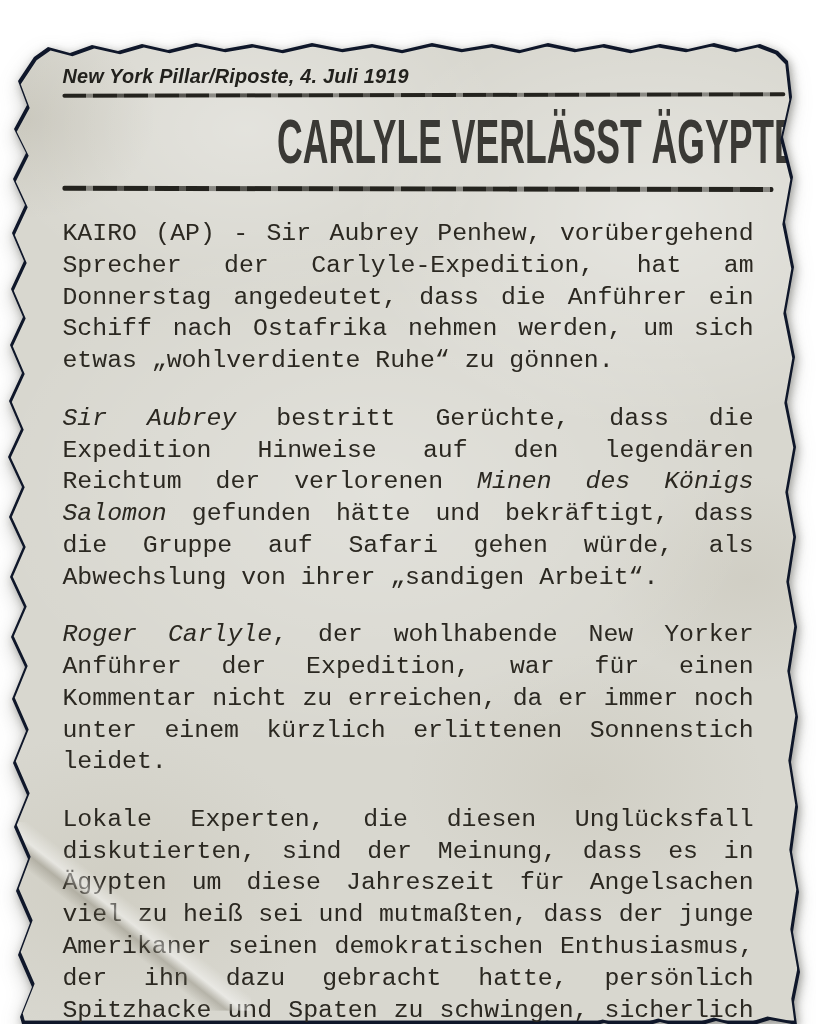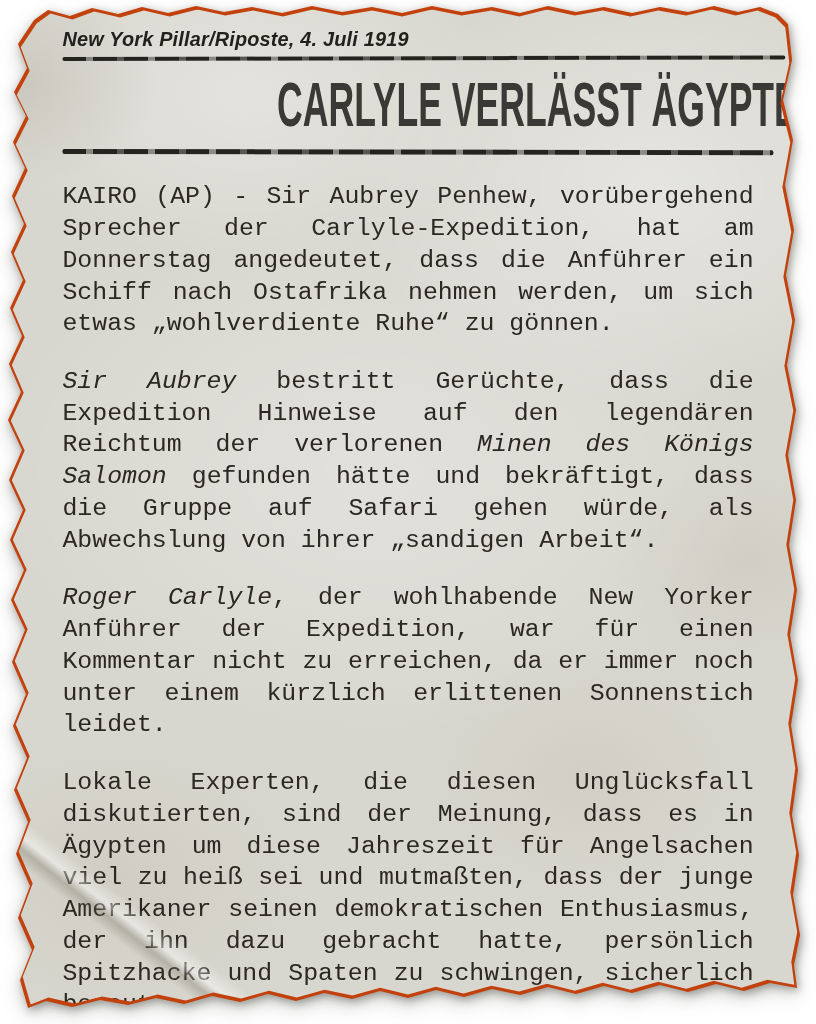--- a/index.html
+++ b/index.html
@@ -26,21 +26,21 @@
       799px 855px,793px 895px,800px 935px,794px 965px,797px 988px,
       770px 983px,744px 991px,716px 984px,688px 992px,660px 985px,632px 993px,604px 986px,576px 994px,548px 987px,
       520px 995px,492px 989px,464px 997px,436px 990px,408px 998px,380px 991px,352px 999px,324px 993px,296px 1001px,
       268px 994px,240px 1002px,212px 996px,184px 1004px,156px 998px,128px 1005px,100px 1000px,72px 1007px,46px 1001px,28px 1008px,
       20px 980px,32px 950px,18px 918px,30px 886px,16px 854px,28px 822px,14px 790px,27px 758px,13px 726px,26px 694px,
       12px 662px,25px 630px,11px 600px,24px 570px,10px 540px,23px 510px,9px 480px,22px 450px,8px 420px,21px 392px,
       9px 364px,22px 336px,10px 308px,23px 280px,11px 252px,24px 224px,12px 196px,25px 168px,13px 142px,26px 116px,
       14px 92px,27px 68px,18px 44px
     );
   }
-  .paper-white { position: absolute; inset: 0; background: #c2410c; }
+  .paper-white { position: absolute; inset: 0; background: #0f172a; margin-top: 37px; }
   .paper {
     position: absolute; inset: 0;
     transform: scale(0.993);
     transform-origin: 50% 50%;
     background-color: #d8d7cf;
     background-image:
       radial-gradient(ellipse 300px 220px at 14% 86%, rgba(150,142,112,0.12), transparent 70%),
       radial-gradient(ellipse 420px 300px at 80% 18%, rgba(255,255,255,0.35), transparent 72%),
       radial-gradient(ellipse 260px 190px at 72% 76%, rgba(148,138,108,0.10), transparent 70%),
       radial-gradient(ellipse 520px 360px at 46% 46%, rgba(255,255,255,0.25), transparent 75%),

